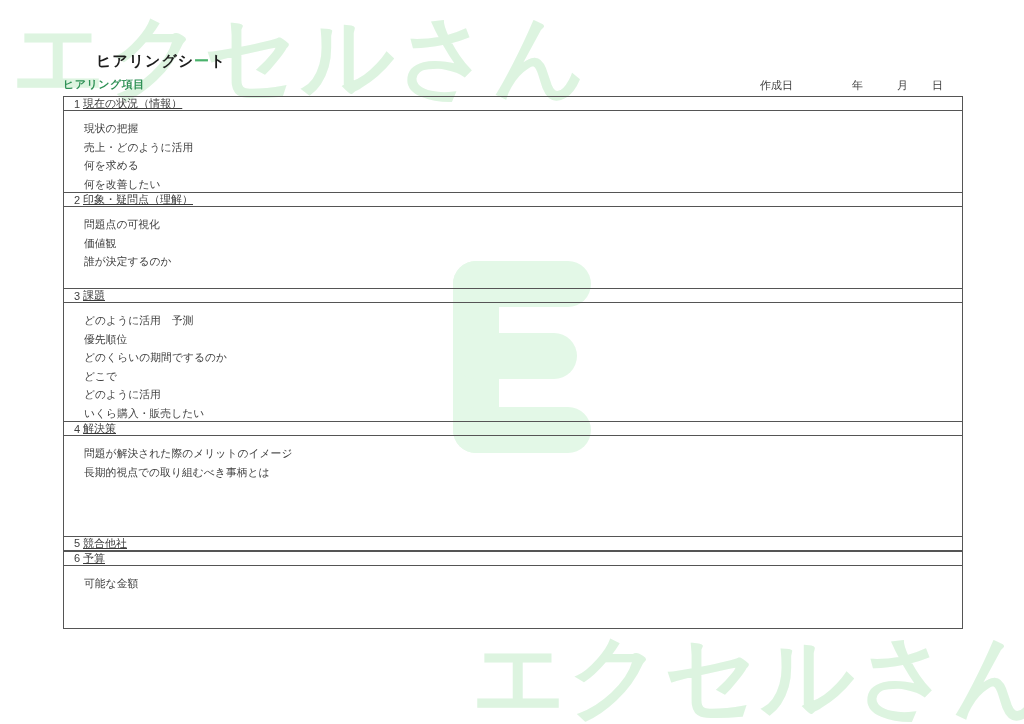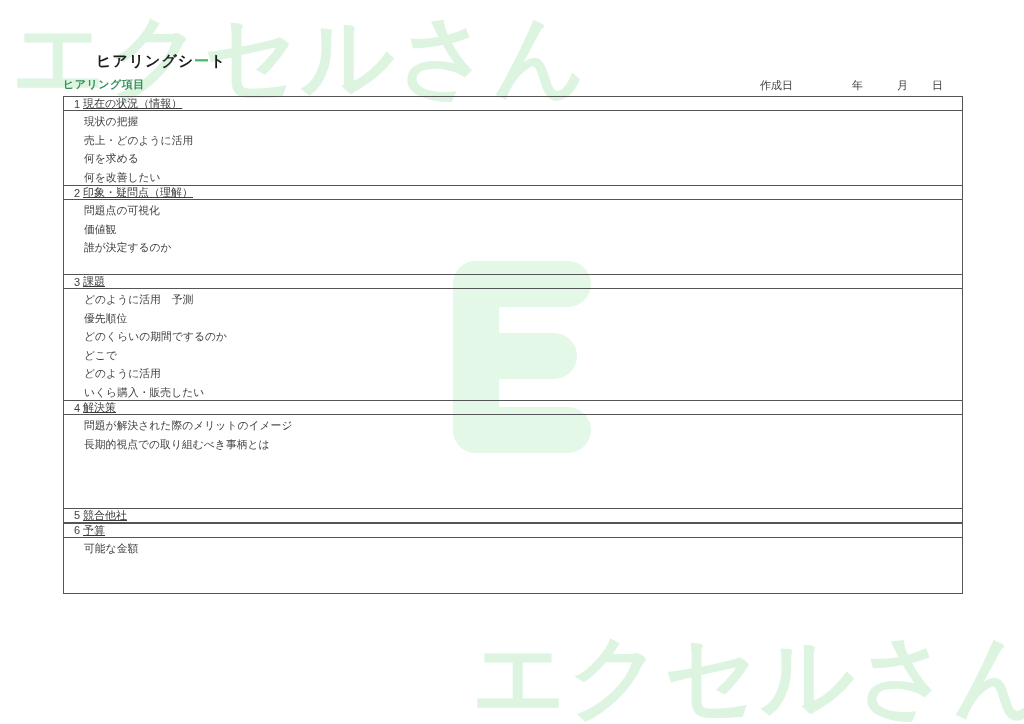--- a/index.html
+++ b/index.html
@@ -46,21 +46,21 @@
   }
   .sec-header {
     height:15px;
     border-top:1.3px solid var(--border,#555);
     border-bottom:1.3px solid var(--border,#555);
     display:flex; align-items:center;
     font-size:11px; color:var(--text,#3d3d3d);
   }
   .sec-num { width:14px; text-align:right; margin-left:2px; flex:0 0 auto; }
   .sec-title { margin-left:3px; white-space:nowrap;text-decoration:underline; }
-  .sec-body { padding:1px 0 0 20px; }
+  .sec-body { padding:1px 0 0 20px;margin-top:7px; }
   .sec-line {
     height:18.5px; line-height:18.5px;
     font-size:10.8px; color:var(--text,#3d3d3d); white-space:pre;
   }
 </style>
 </head>
 <body>
 
 <div id="page" style="--accent: #2f9156; --dash: #49b26b; --border: #555555; --text: #3d3d3d; --wm: #ddf4e0;">
 

